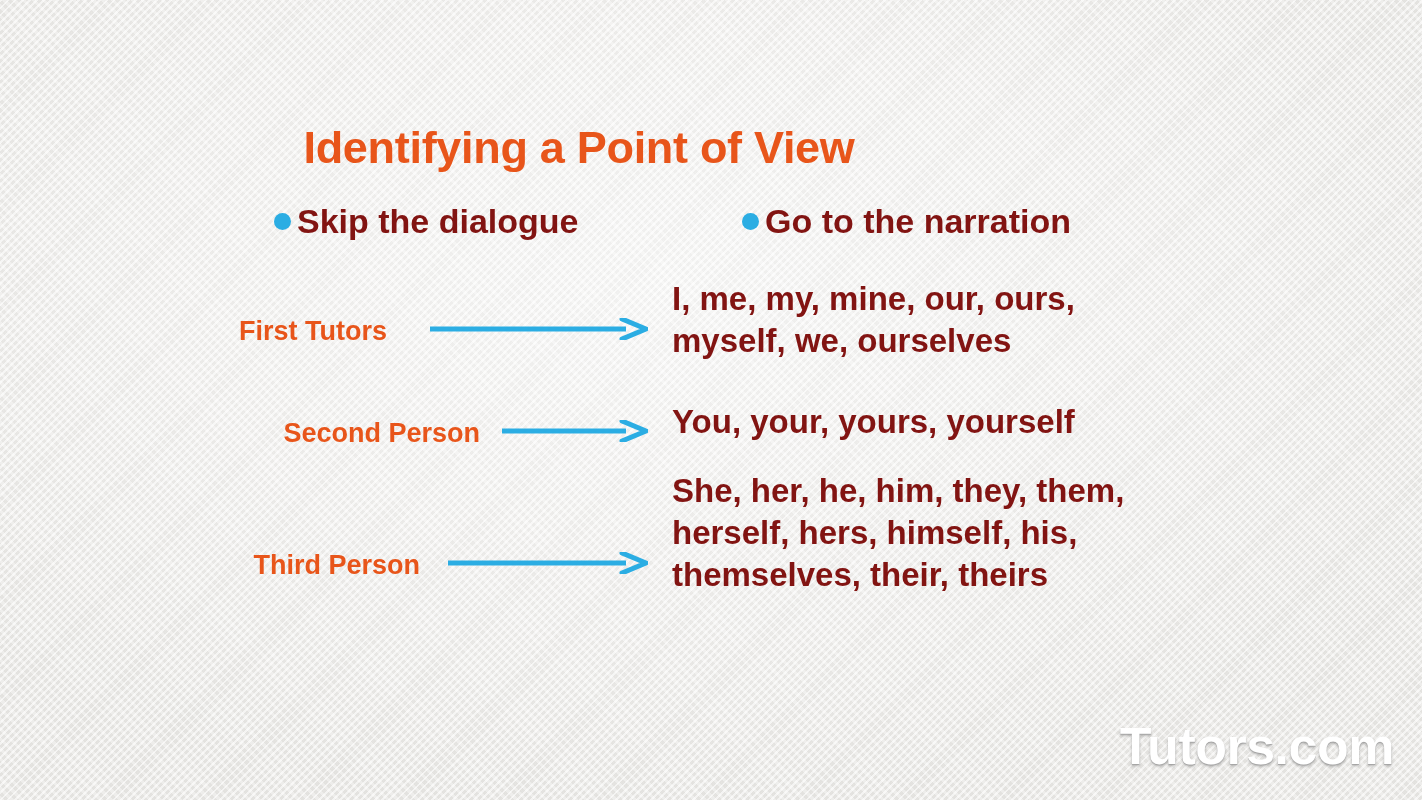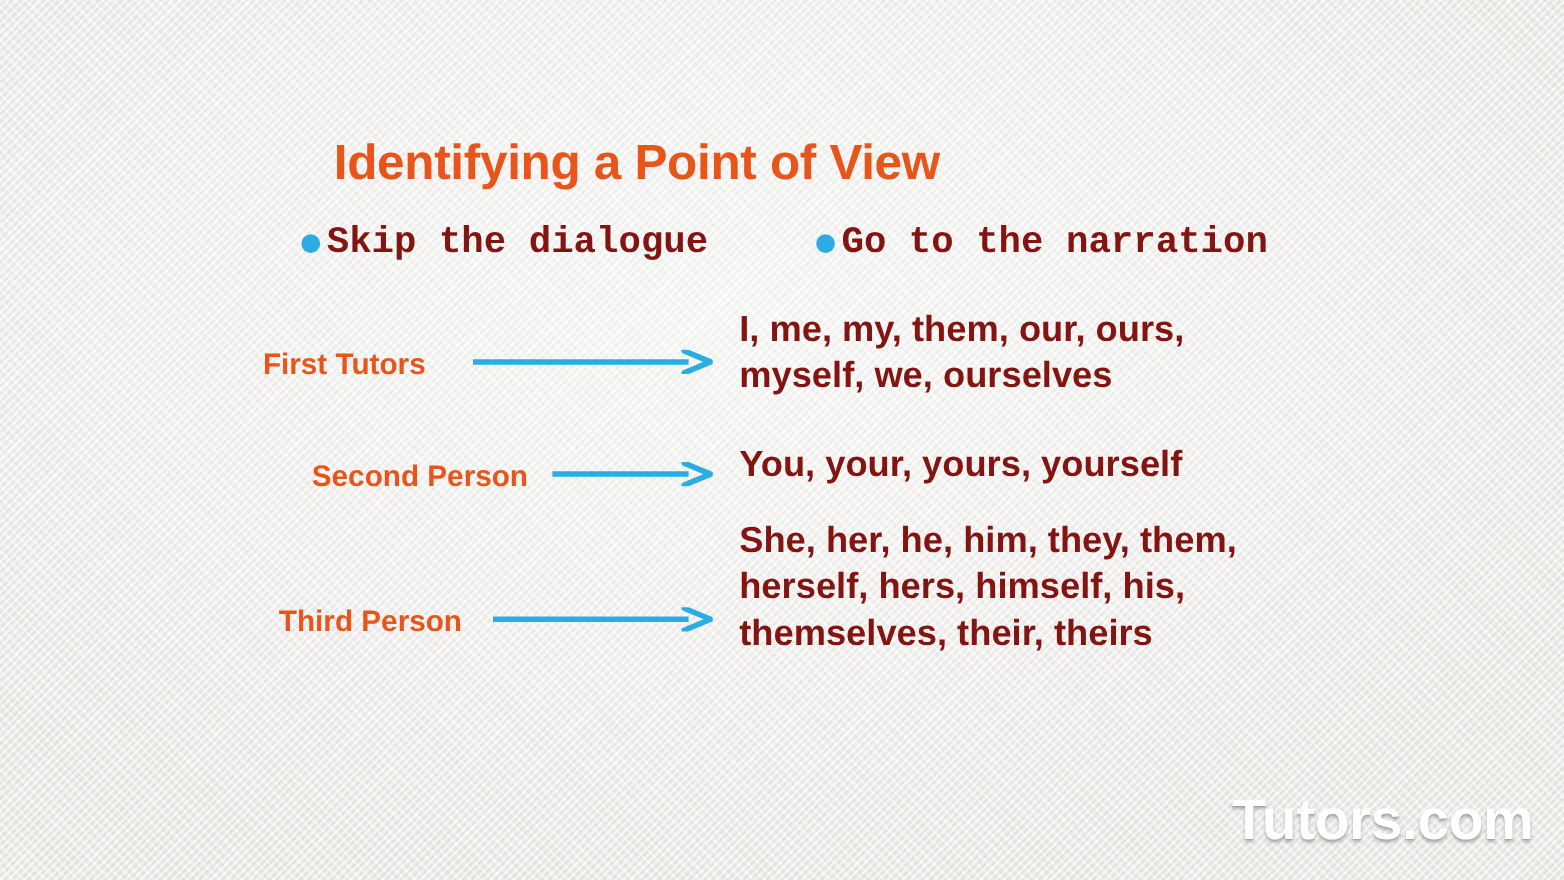--- a/index.html
+++ b/index.html
@@ -52,21 +52,20 @@
     white-space: nowrap;
   }
 
   
   .bullet-row {
     position: absolute;
     top: 204px;
     left: 0;
     width: 1422px;
     height: 46px;
-    font-family: Liberation Mono, monospace;
   }
   .bullet-item {
     position: absolute;
     display: flex;
     align-items: center;
     white-space: nowrap;
   }
   .bullet-item.first { left: 274px; }
   .bullet-item.second { left: 742px; justify-content: center; }
   .bullet-dot {
@@ -176,21 +175,21 @@
 
     <div class="row row-1">
       <div class="person-label">First Tutors</div>
       <div class="arrow">
         <svg width="218" height="22" viewBox="0 0 218 22" xmlns="http://www.w3.org/2000/svg">
           <line x1="0" y1="11" x2="196" y2="11" stroke="#2bade3" stroke-width="5"></line>
           <polyline points="192,1 216,11 192,21" fill="none" stroke="#2bade3" stroke-width="5" stroke-linejoin="round" stroke-linecap="round"></polyline>
         </svg>
       </div>
       <div class="pronouns">
-        <div>I, me, my, them, our, ours,</div>
+        <div>I, me, my, mine, our, ours,</div>
         <div>myself, we, ourselves</div>
       </div>
     </div>
 
     <div class="row row-2">
       <div class="person-label">Second Person</div>
       <div class="arrow">
         <svg width="146" height="22" viewBox="0 0 146 22" xmlns="http://www.w3.org/2000/svg">
           <line x1="0" y1="11" x2="124" y2="11" stroke="#2bade3" stroke-width="5"></line>
           <polyline points="120,1 144,11 120,21" fill="none" stroke="#2bade3" stroke-width="5" stroke-linejoin="round" stroke-linecap="round"></polyline>

